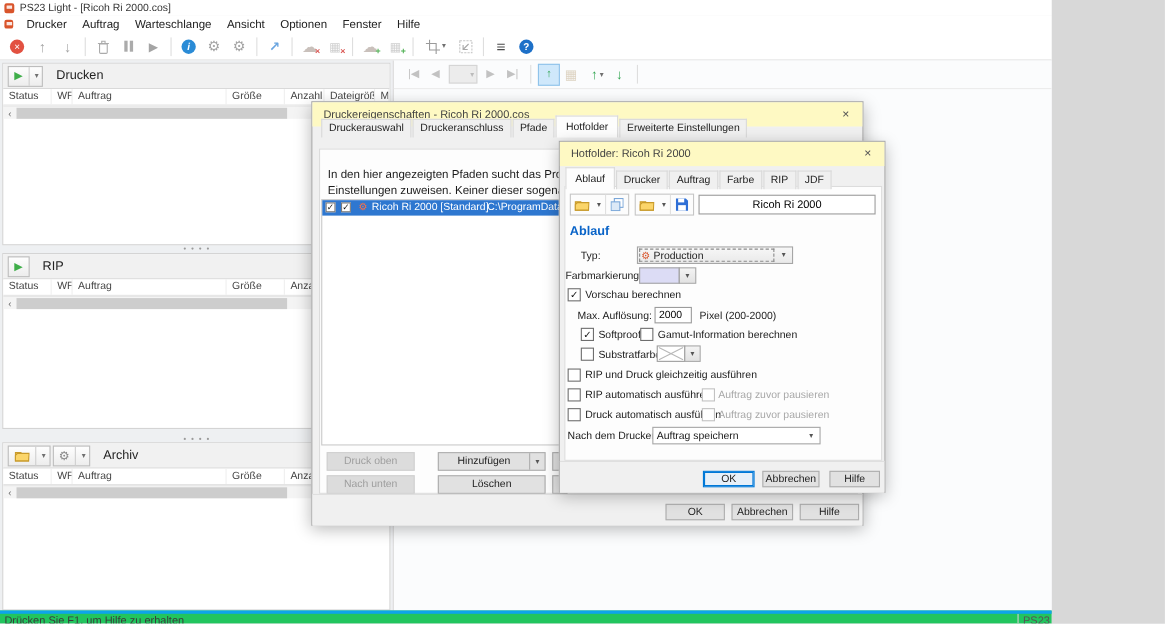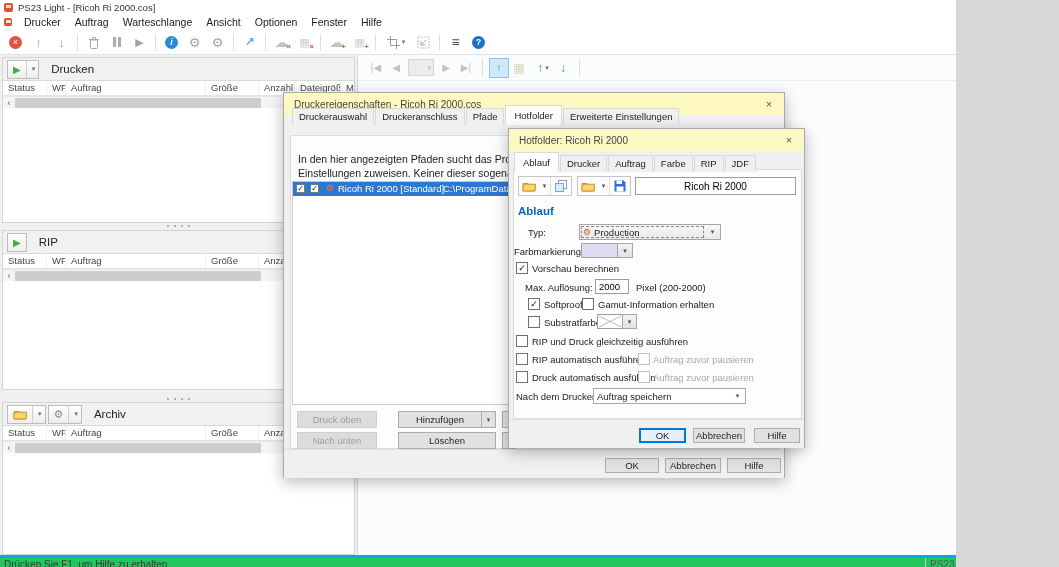--- a/index.html
+++ b/index.html
@@ -488,21 +488,21 @@
 
     <span class="lbl" style="left:16px;top:153px;">Max. Auflösung:</span>
     <input class="field" style="left: 86px; top: 150px; width: 34px; height: 15px;" value="2000">
     <span class="lbl" style="left:127px;top:153px;">Pixel (200-2000)</span>
 
     <span class="cb" style="left:19px;top:169px;">
         <span>✓</span>
       </span>
     <span class="lbl" style="left:35px;top:170px;">Softproof</span>
     <span class="cb" style="left:73px;top:169px;"></span>
-    <span class="lbl" style="left:89px;top:170px;">Gamut-Information erhalten</span>
+    <span class="lbl" style="left:89px;top:170px;">Gamut-Information berechnen</span>
 
     <span class="cb" style="left:19px;top:187px;"></span>
     <span class="lbl" style="left:35px;top:188px;">Substratfarbe:</span>
     <span class="xbox" style="left:88px;top:185px;width:26px;height:15px;">
         <svg width="24" height="13" viewBox="0 0 24 13">
           <path d="M1 1l22 11M23 1L1 12" stroke="#b8b8b8" fill="none"></path>
         </svg>
       </span>
     <span class="arrbtn" style="left:113px;top:185px;width:15px;height:15px;">
         <span>▾</span>

